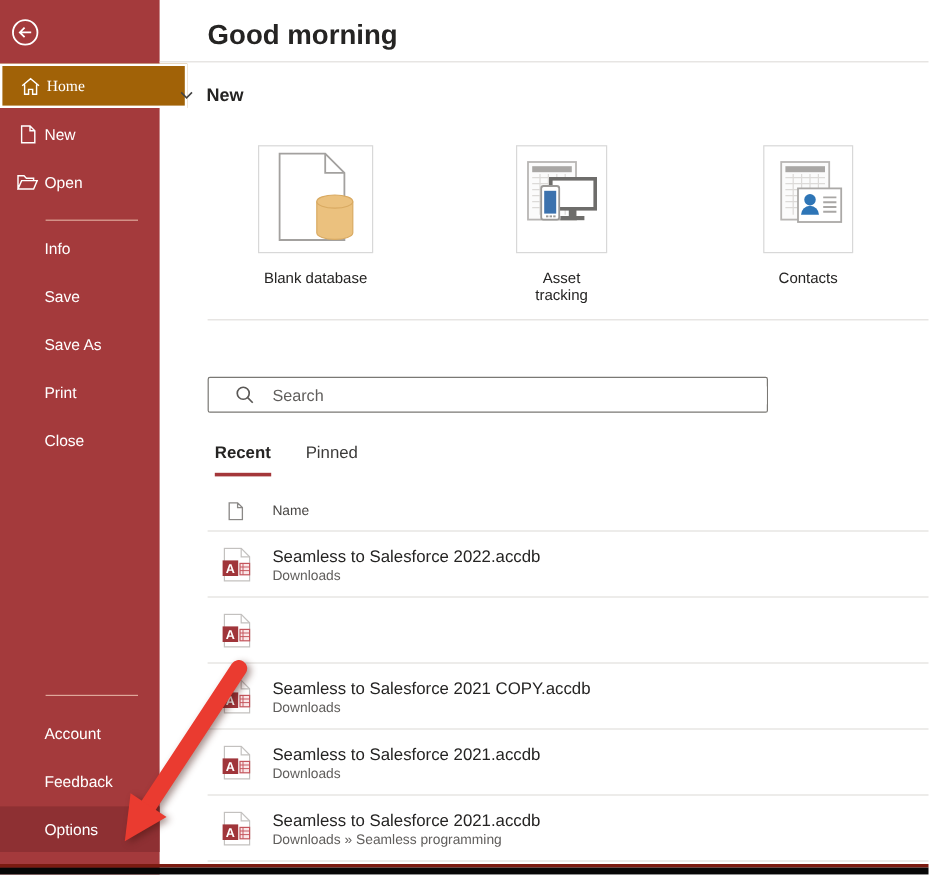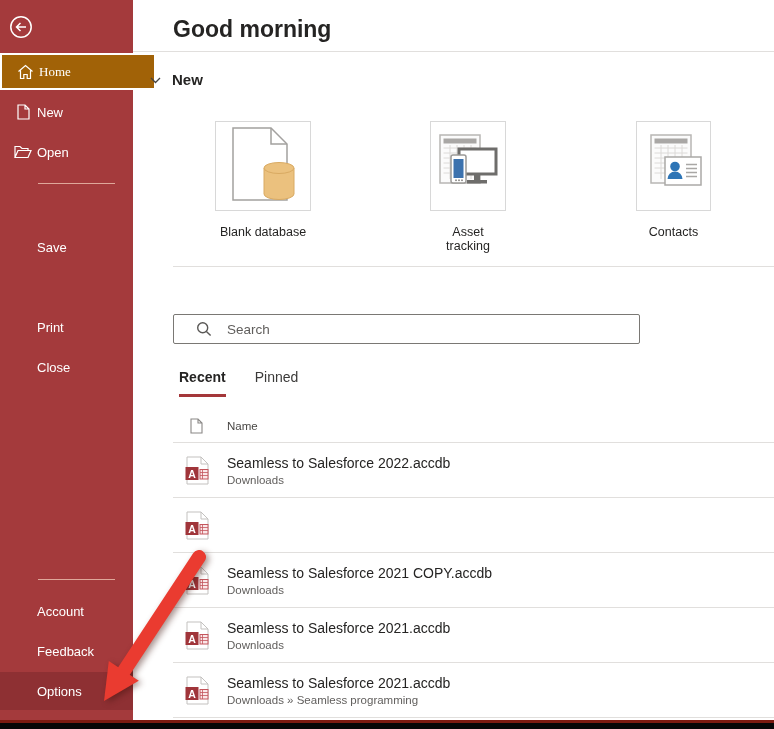--- a/index.html
+++ b/index.html
@@ -98,22 +98,28 @@
       <span class="ico">
         <svg width="18" height="14" viewBox="0 0 18 14">
           <path d="M1 12.5 V1.5 H6 L8 3.5 H14 V5.5 M1 12.5 L4 5.5 H17 L14 12.5 Z" fill="none" stroke="#fff" stroke-width="1.2"></path>
         </svg>
       </span>
       <span class="lbl">Open</span>
     </div>
 
     <div class="side-div" style="top:183px;"></div>
 
+    <div class="side-item" style="top:195px;">
+      <span class="lbl">Info</span>
+    </div>
     <div class="side-item" style="top:235px;">
       <span class="lbl">Save</span>
+    </div>
+    <div class="side-item" style="top:275px;">
+      <span class="lbl">Save As</span>
     </div>
     <div class="side-item" style="top:315px;">
       <span class="lbl">Print</span>
     </div>
     <div class="side-item" style="top:355px;">
       <span class="lbl">Close</span>
     </div>
 
     <div class="side-div" style="top:579px;"></div>
 

